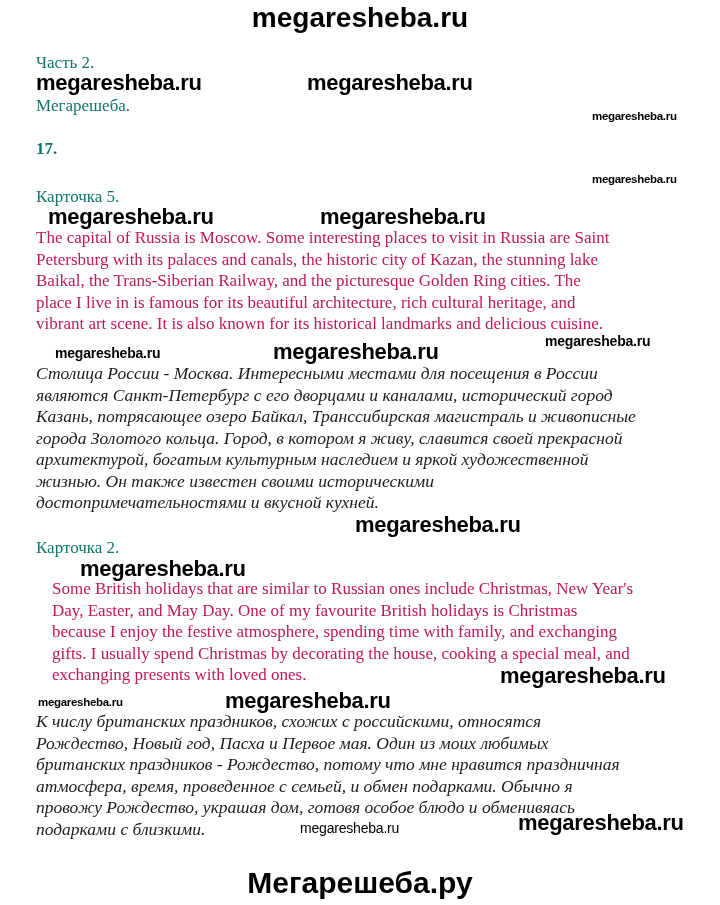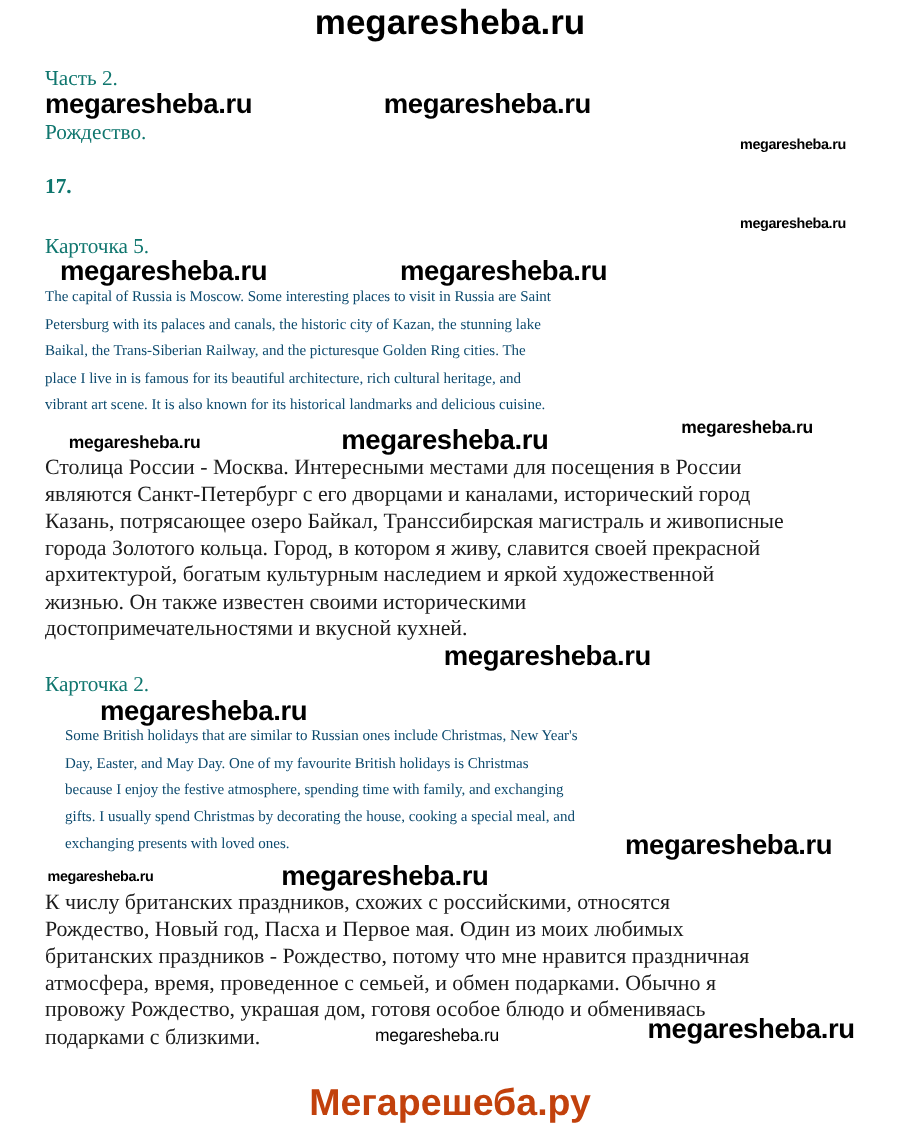--- a/index.html
+++ b/index.html
@@ -16,25 +16,26 @@
   .serif {
     font-family: "Liberation Serif", serif;
     font-size: 17px;
     line-height: 21.5px;
     color: #0f766e;
   }
   .serif-bold { font-weight: bold; }
   .para {
     white-space: pre-line;
     font-family: "Liberation Serif", serif;
-    font-size: 12px;
+    font-size: 17px;
     line-height: 21.5px;
-    color: #0c4a6e;
+    color: #be185d;
   }
   .para-ru {
+    font-style: italic;
     font-size: 17.5px;
     color: #1c1c1c;
   }
   .wm {
     font-family: "Liberation Sans", sans-serif;
     font-weight: bold;
     color: #000000;
     white-space: nowrap;
     letter-spacing: -0.3px;
   }
@@ -49,36 +50,36 @@
     font-weight: bold;
     font-size: 28px;
     color: #000000;
   }
   .site-footer {
     left: 0; right: 0; top: 866px;
     text-align: center;
     font-family: "Liberation Sans", sans-serif;
     font-weight: bold;
     font-size: 30px;
-    color: #c2410c;
+    color: #000000;
   }
 </style>
 </head>
 <body>
 
 <div class="page">
 
   <div class="abs site-header">megaresheba.ru</div>
 
   <div class="abs serif" style="left:36px; top:52px;">Часть 2.</div>
 
   <div class="abs wm wm-big" style="left:36px; top:71px;">megaresheba.ru</div>
   <div class="abs wm wm-big" style="left:307px; top:71px;">megaresheba.ru</div>
 
-  <div class="abs serif" style="left:36px; top:95px;">Рождество.</div>
+  <div class="abs serif" style="left:36px; top:95px;">Мегарешеба.</div>
 
   <div class="abs wm wm-small" style="left:592px; top:110px;">megaresheba.ru</div>
 
   <div class="abs serif serif-bold" style="left:36px; top:138px;text-align:center;">17.</div>
 
   <div class="abs wm wm-small" style="left:592px; top:173px;">megaresheba.ru</div>
 
   <div class="abs serif" style="left:36px; top:186px;">Карточка 5.</div>
 
   <div class="abs wm wm-big" style="left:48px; top:205px;">megaresheba.ru</div>

